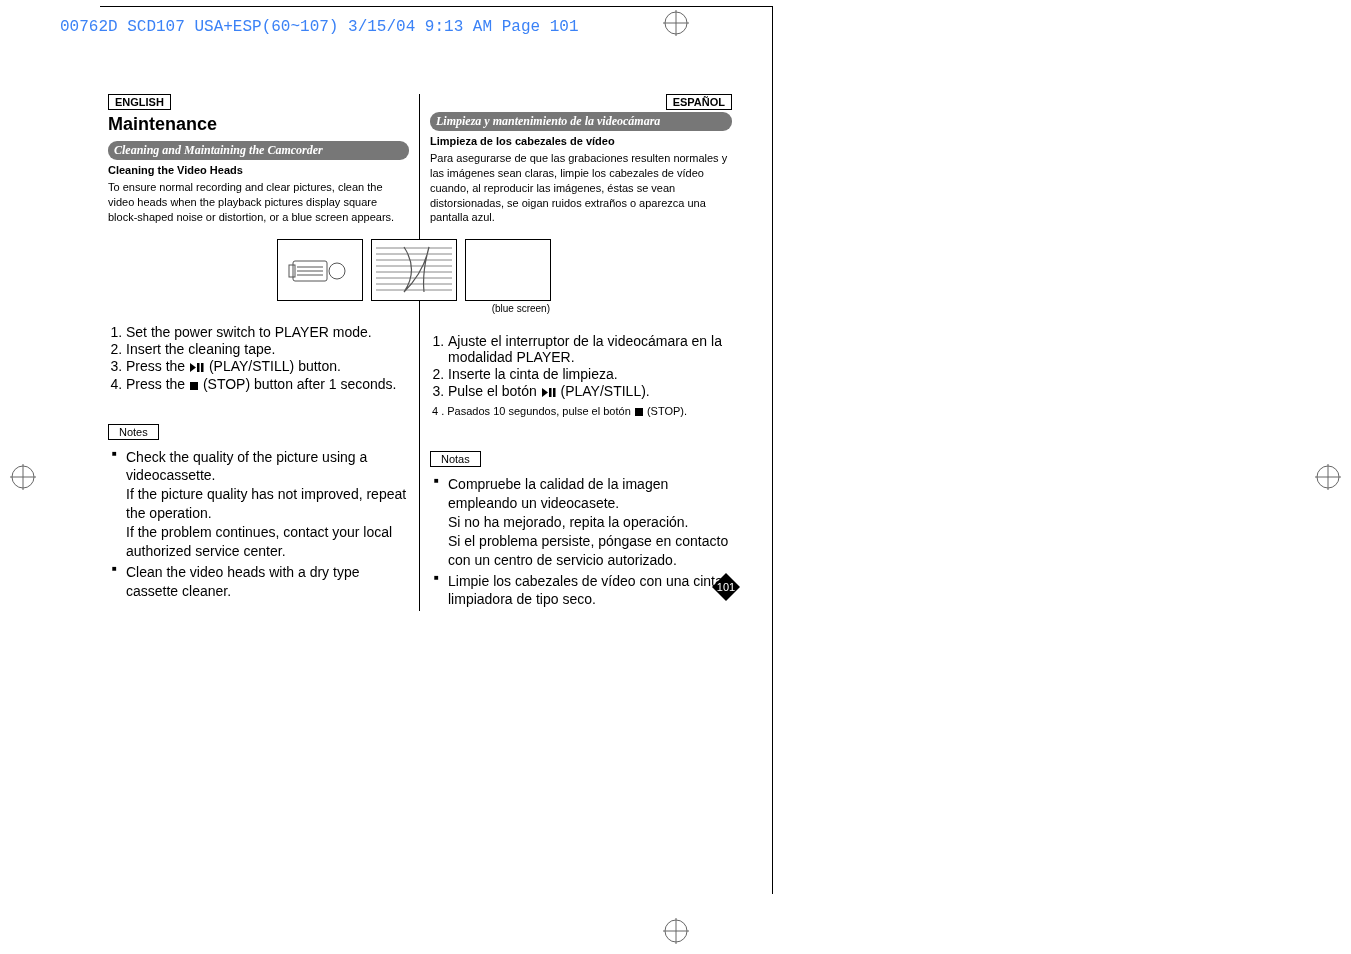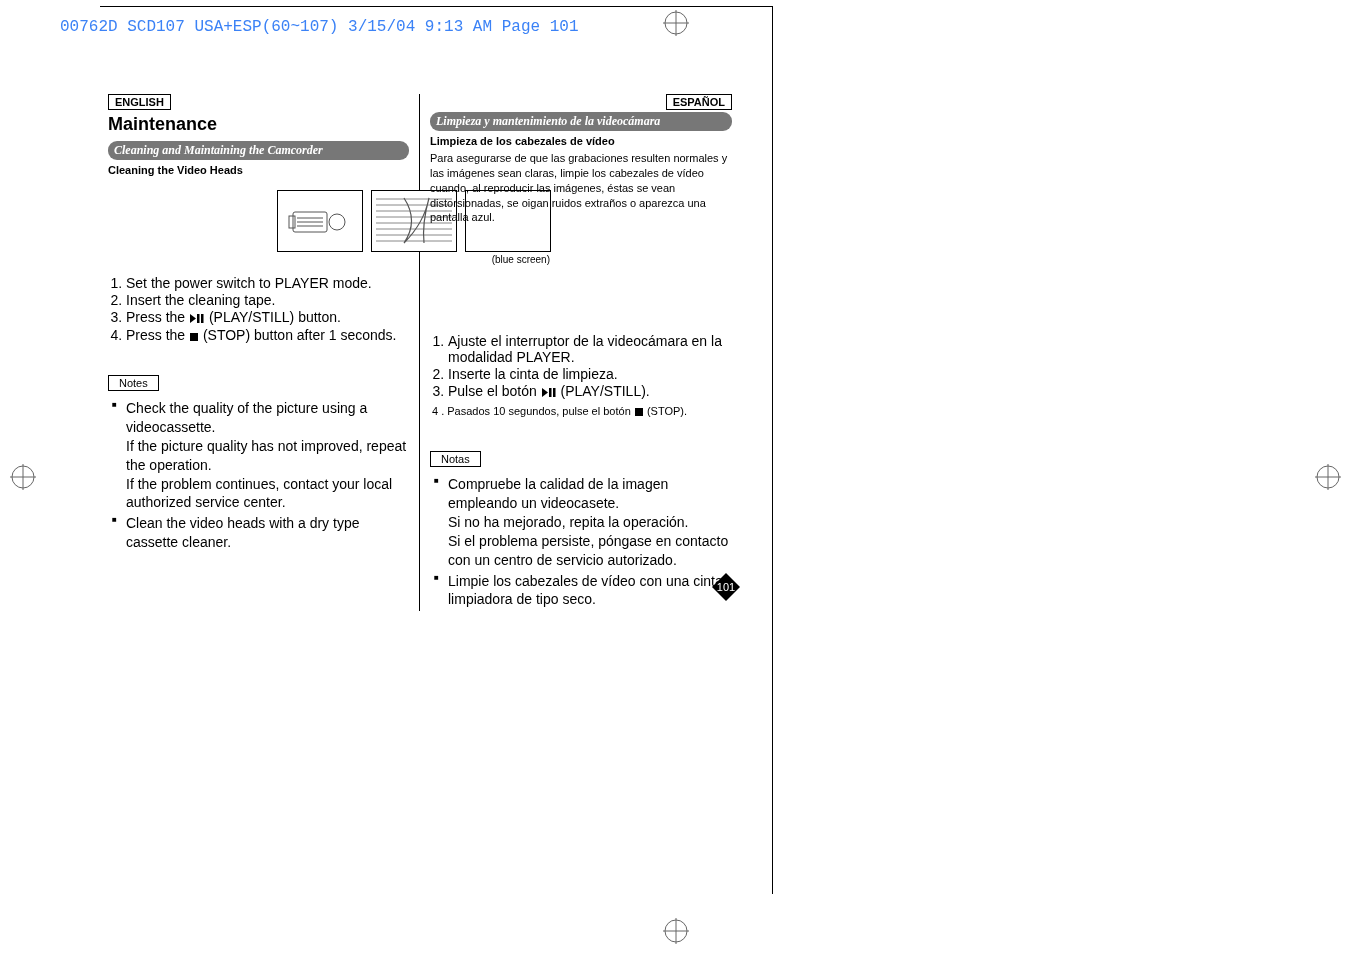--- a/index.html
+++ b/index.html
@@ -261,20 +261,21 @@
 
   <div class="content-frame">
 
     <div class="columns">
 
       <div class="col col-left">
         <div class="lang-badge lang-left">ENGLISH</div>
         <h1 class="section-title">Maintenance</h1>
         <div class="sub-bar">Cleaning and Maintaining the Camcorder</div>
         <div class="sub-heading">Cleaning the Video Heads</div>
+        <div class="body-text">To ensure normal recording and clear pictures, clean the video heads when the playback pictures display square block-shaped noise or distortion, or a blue screen appears.</div>
 
         
         <div class="figrow-wrap">
           <div class="figure-row">
             <div class="figure-box">
               <svg width="70" height="46" viewBox="0 0 70 46">
                 <rect x="8" y="14" width="34" height="20" rx="2" fill="none" stroke="#555" stroke-width="1"></rect>
                 <circle cx="52" cy="24" r="8" fill="none" stroke="#555" stroke-width="1"></circle>
                 <rect x="4" y="18" width="6" height="12" fill="none" stroke="#555" stroke-width="1"></rect>
                 <line x1="12" y1="20" x2="38" y2="20" stroke="#555"></line>

